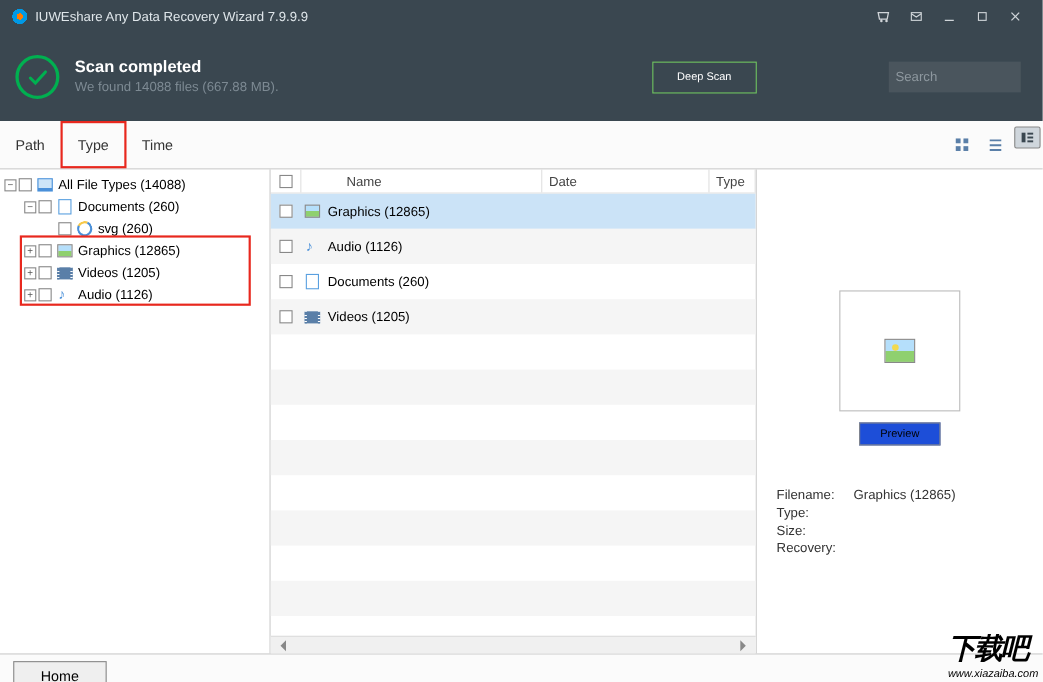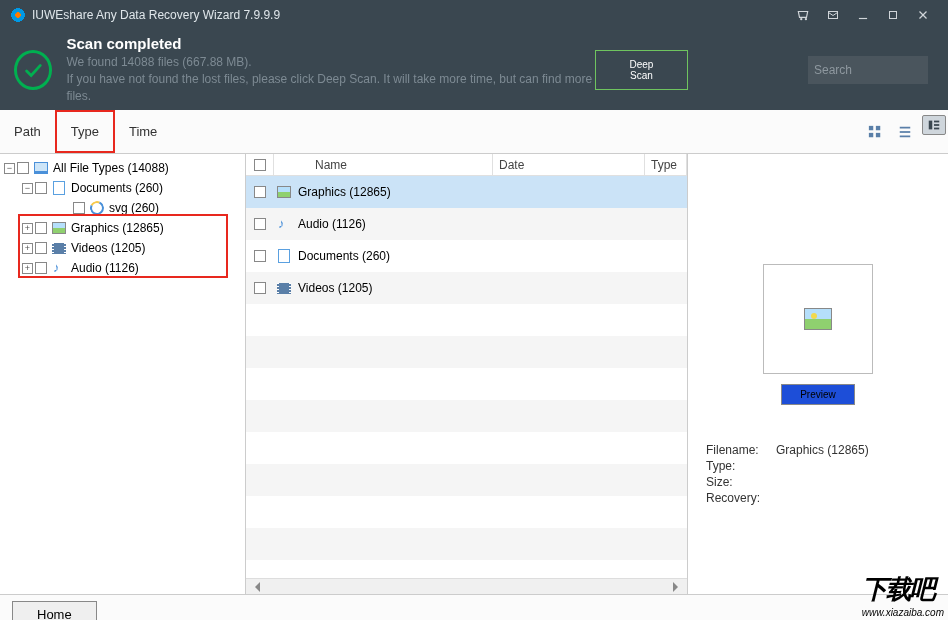--- a/index.html
+++ b/index.html
@@ -131,21 +131,20 @@
 
 <div class="status">
   <div class="status-icon">
     <svg viewBox="0 0 24 24" fill="none" stroke-width="3" stroke-linecap="round">
         <polyline points="5 13 10 18 20 7"></polyline>
       </svg>
   </div>
   <div class="status-text">
     <h2>Scan completed</h2>
     <p>We found 14088 files (667.88 MB).</p>
-    <p>If you have not found the lost files, please click Deep Scan. It will take more time, but can find more files.</p>
   </div>
   <div class="spacer"></div>
   <button class="deep-scan">Deep Scan</button>
   <div class="search-box">
     <input placeholder="Search" style="">
     <svg viewBox="0 0 24 24" fill="none" stroke-width="2">
         <circle cx="10" cy="10" r="6"></circle>
         <line x1="15" y1="15" x2="20" y2="20"></line>
       </svg>
   </div>
@@ -193,21 +192,21 @@
       <span>All File Types (14088)</span>
     </div>
     <div class="tree-node" style="padding-left:22px">
       <div class="expander">−</div>
       <div class="checkbox-t"></div>
       <div class="tree-icon">
           <div class="ico-doc"></div>
         </div>
       <span>Documents (260)</span>
     </div>
-    <div class="tree-node" style="padding-left:60px">
+    <div class="tree-node" style="padding-left:40px">
       <div class="spacer-exp"></div>
       <div class="checkbox-t"></div>
       <div class="tree-icon">
           <div class="ico-ie"></div>
         </div>
       <span>svg (260)</span>
     </div>
     <div class="tree-node" style="padding-left:22px">
       <div class="expander">+</div>
       <div class="checkbox-t"></div>

